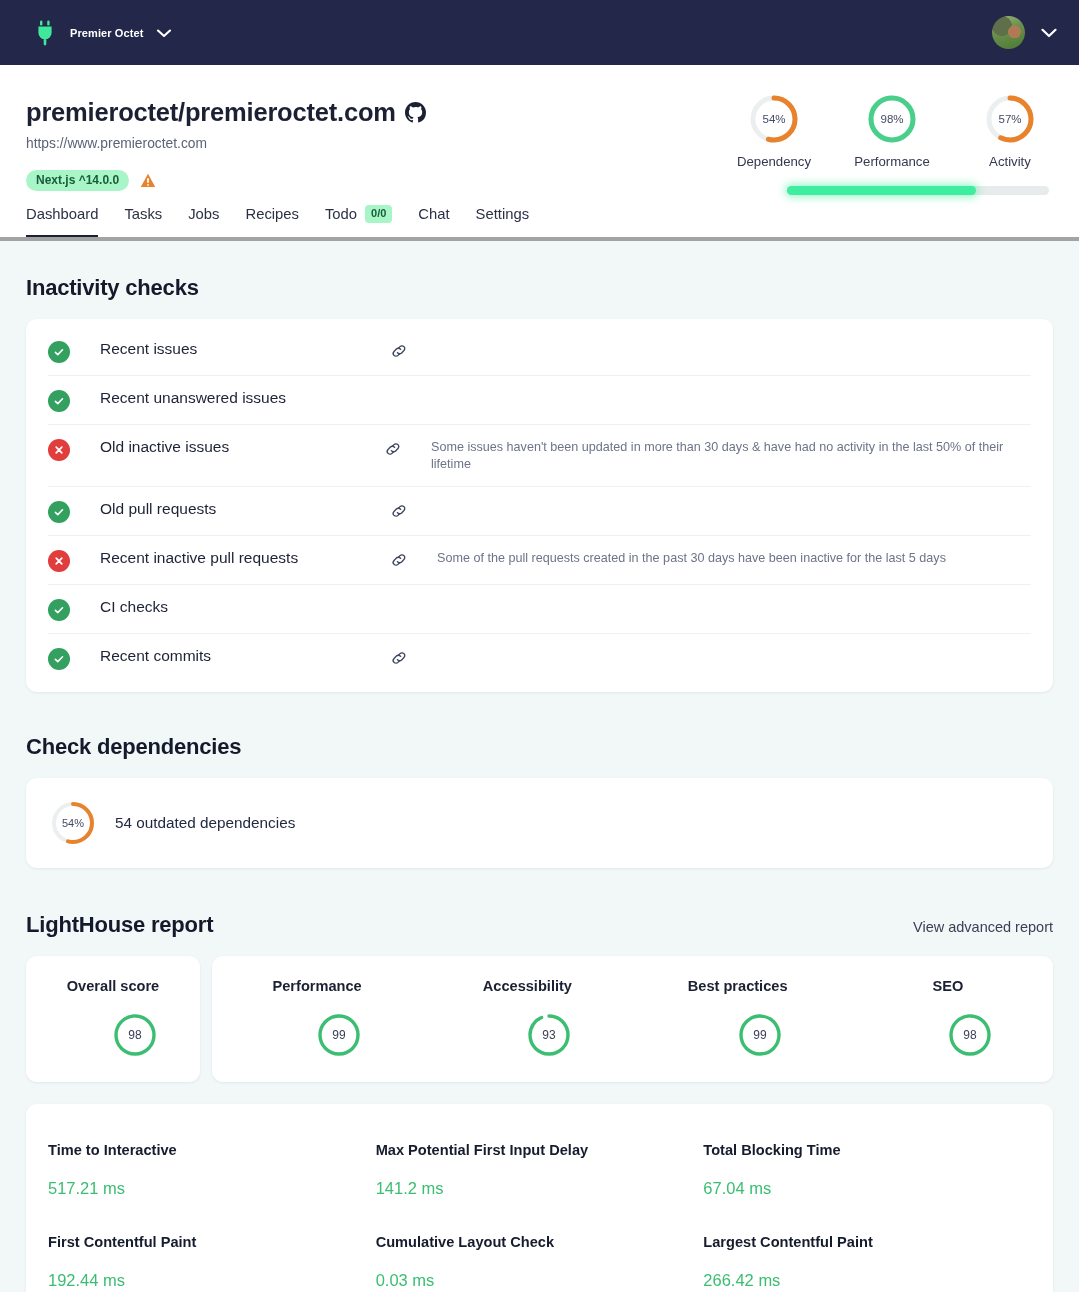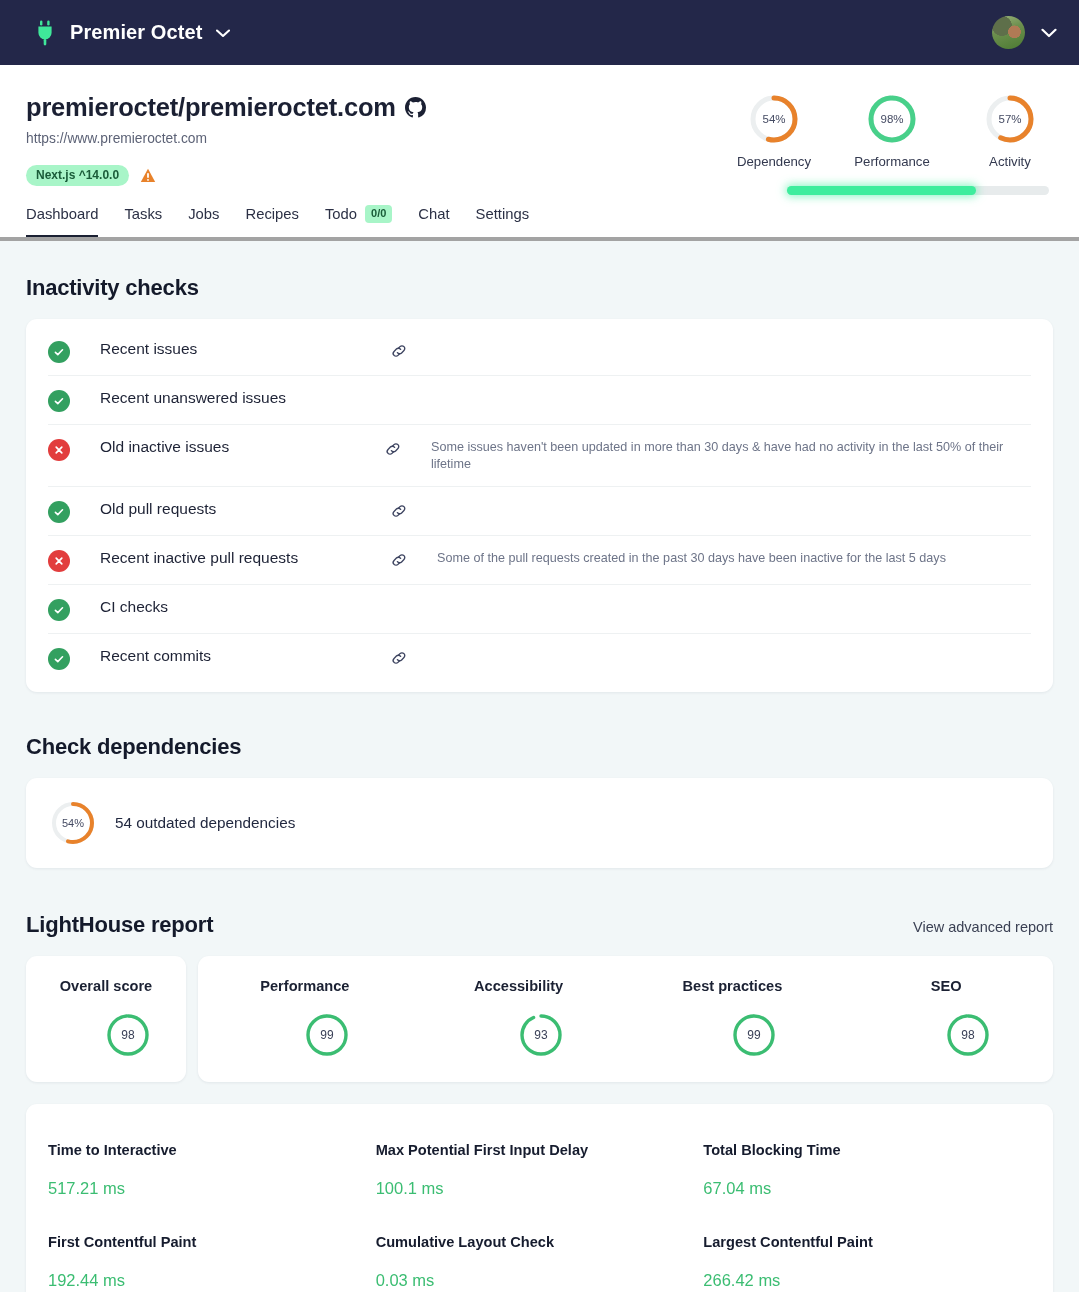--- a/index.html
+++ b/index.html
@@ -24,42 +24,42 @@
     background: #232749;
     display: flex;
     align-items: center;
     padding: 0 22px 0 34px;
     justify-content: space-between;
   }
   .nav-left { display: flex; align-items: center; gap: 14px; }
   .plug-icon { width: 22px; height: 26px; display: block; }
   .org-name {
     color: #ffffff;
-    font-size: 20px;
+    font-size: 11px;
     font-weight: 700;
     letter-spacing: .1px;
   }
   .nav-right { display: flex; align-items: center; gap: 16px; }
   .avatar {
     width: 33px; height: 33px; border-radius: 50%;
     background:
       radial-gradient(circle at 68% 48%, #b07a55 0 22%, rgba(176,122,85,0) 23%),
       radial-gradient(circle at 30% 30%, #5e6f4a 0 30%, rgba(94,111,74,0) 31%),
       linear-gradient(160deg,#9fb77f 0%, #6c8f4e 42%, #4b7a32 100%);
     border: 0;
     flex: none;
   }
 
   
   .repo-header {
     background: #ffffff;
     padding: 22px 30px 0 26px;
     display: flex;
     justify-content: space-between;
-    align-items: flex-start;
+    align-items: center;
   }
   .repo-left { padding-top: 6px; }
   .repo-title {
     font-size: 25.5px;
     font-weight: 700;
     color: #1b2033;
     display: flex;
     align-items: center;
     gap: 9px;
     letter-spacing: -.2px;
@@ -203,21 +203,21 @@
 
   
   .dep-section { margin-top: 42px; }
   .dep-card { margin-top: 18px; padding: 22px 24px; display: flex; align-items: center; gap: 19px; }
   .dep-text { font-size: 15.3px; color: #222940; }
 
   
   .lh-section { margin-top: 44px; }
   .lh-row { margin-top: 18px; display: flex; gap: 12px; align-items: stretch; }
   .lh-overall {
-    width: 160px;
+    width: 174px;
     flex: none;
     padding: 22px 0 24px;
     text-align: center;
   }
   .lh-rest { flex: 1; padding: 22px 0 24px; display: flex; }
   .lh-cell { flex: 1; text-align: center; }
   .lh-cell-label {
     font-size: 14.6px;
     font-weight: 700;
     color: #1b2133;
@@ -532,21 +532,21 @@
             </div>
           </div>
       </div>
 
       <div class="card metrics-card">
         <div class="metrics-grid" id="metrics-grid">
             <div class="m-label">Time to Interactive</div>
             <div class="m-label">Max Potential First Input Delay</div>
             <div class="m-label">Total Blocking Time</div>
             <div class="m-value">517.21 ms</div>
-            <div class="m-value">100.1 ms</div>
+            <div class="m-value">141.2 ms</div>
             <div class="m-value">67.04 ms</div>
             <div class="m-label">First Contentful Paint</div>
             <div class="m-label">Cumulative Layout Check</div>
             <div class="m-label">Largest Contentful Paint</div>
             <div class="m-value">192.44 ms</div>
             <div class="m-value">0.03 ms</div>
             <div class="m-value">266.42 ms</div>
           </div>
       </div>
     </div>

